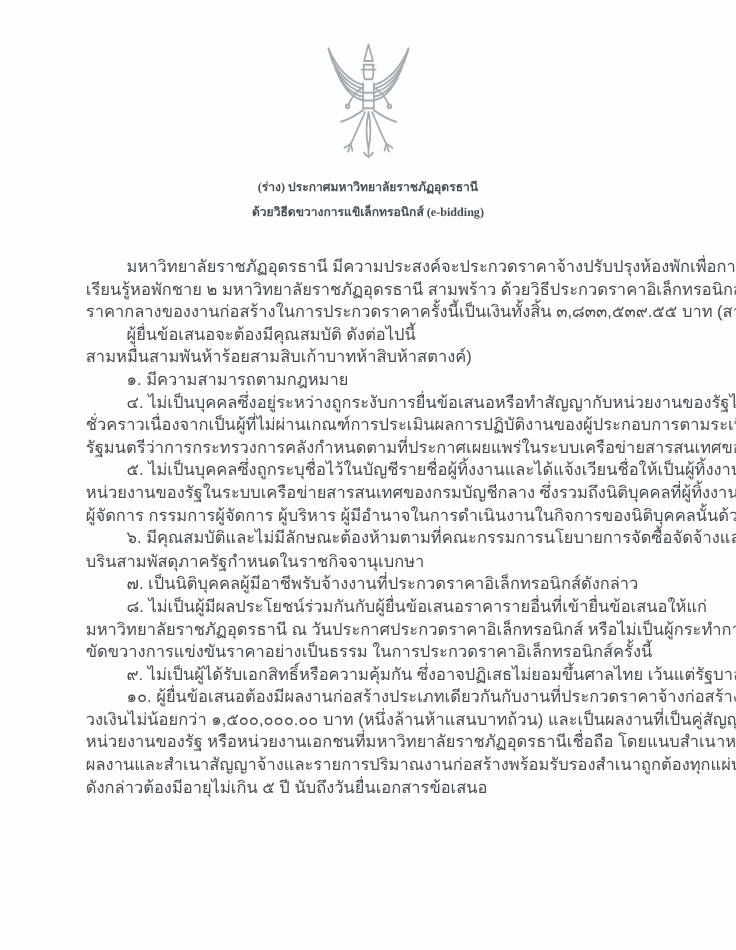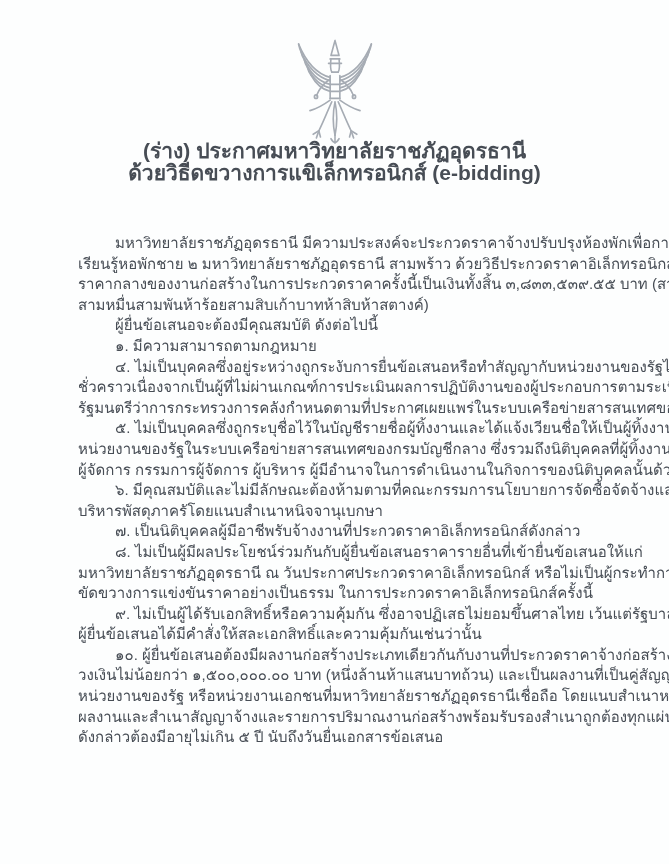--- a/index.html
+++ b/index.html
@@ -21,26 +21,27 @@
     overflow: hidden;
   }
   .emblem {
     position: absolute;
     top: 37px; left: 50%;
     transform: translateX(-50%);
   }
   .emblem svg { display: block; }
   .title-block {
     position: absolute;
-    top: 140px; left: 0; width: 100%;
+    top: 160px; left: 0; width: 100%;
     text-align: center;
-    font-size: 21px;
+    font-size: 11px;
     font-weight: 600;
     line-height: 22px;
     color: var(--ink);
+    font-family: Liberation Serif, serif;
   }
   .body-text {
     position: absolute;
     top: 233px; left: 78px; right: 40px;
     font-size: 15px;
     line-height: 20.6px;
     font-weight: 400;
   }
   .line {
     white-space: nowrap;
@@ -97,37 +98,36 @@
   <div class="title-block">
     <div>(ร่าง) ประกาศมหาวิทยาลัยราชภัฏอุดรธานี</div>
     <div>ด้วยวิธีดขวางการแขิเล็กทรอนิกส์ (e-bidding)</div>
   </div>
 
   <div class="body-text">
 
   <div class="line indent">มหาวิทยาลัยราชภัฏอุดรธานี มีความประสงค์จะประกวดราคาจ้างปรับปรุงห้องพักเพื่อการ</div>
       <div class="line">เรียนรู้หอพักชาย ๒ มหาวิทยาลัยราชภัฏอุดรธานี สามพร้าว ด้วยวิธีประกวดราคาอิเล็กทรอนิกส์ (e-bidding)</div>
       <div class="line">ราคากลางของงานก่อสร้างในการประกวดราคาครั้งนี้เป็นเงินทั้งสิ้น ๓,๘๓๓,๕๓๙.๕๕ บาท (สามล้านแปดแสน</div>
+      <div class="line indent">ผู้ยื่นข้อเสนอจะต้องมีคุณสมบัติ ดังต่อไปนี้</div>
       <div class="line">สามหมื่นสามพันห้าร้อยสามสิบเก้าบาทห้าสิบห้าสตางค์)</div>
-      <div class="line indent">ผู้ยื่นข้อเสนอจะต้องมีคุณสมบัติ ดังต่อไปนี้</div>
       <div class="line indent">๑. มีความสามารถตามกฎหมาย</div>
       <div class="line indent">๔. ไม่เป็นบุคคลซึ่งอยู่ระหว่างถูกระงับการยื่นข้อเสนอหรือทำสัญญากับหน่วยงานของรัฐไว้</div>
       <div class="line">ชั่วคราวเนื่องจากเป็นผู้ที่ไม่ผ่านเกณฑ์การประเมินผลการปฏิบัติงานของผู้ประกอบการตามระเบียบที่</div>
       <div class="line">รัฐมนตรีว่าการกระทรวงการคลังกำหนดตามที่ประกาศเผยแพร่ในระบบเครือข่ายสารสนเทศของ</div>
       <div class="line indent">๕. ไม่เป็นบุคคลซึ่งถูกระบุชื่อไว้ในบัญชีรายชื่อผู้ทิ้งงานและได้แจ้งเวียนชื่อให้เป็นผู้ทิ้งงานของ</div>
       <div class="line">หน่วยงานของรัฐในระบบเครือข่ายสารสนเทศของกรมบัญชีกลาง ซึ่งรวมถึงนิติบุคคลที่ผู้ทิ้งงานเป็นหุ้นส่วน</div>
       <div class="line">ผู้จัดการ กรรมการผู้จัดการ ผู้บริหาร ผู้มีอำนาจในการดำเนินงานในกิจการของนิติบุคคลนั้นด้วย</div>
       <div class="line indent">๖. มีคุณสมบัติและไม่มีลักษณะต้องห้ามตามที่คณะกรรมการนโยบายการจัดซื้อจัดจ้างและการ</div>
-      <div class="line">บริหารพัสดุภาครัโดยแนบสำเนาหนิจจานุเบกษา</div>
+      <div class="line">บรินสามพัสดุภาครัฐกำหนดในราชกิจจานุเบกษา</div>
       <div class="line indent">๗. เป็นนิติบุคคลผู้มีอาชีพรับจ้างงานที่ประกวดราคาอิเล็กทรอนิกส์ดังกล่าว</div>
       <div class="line indent">๘. ไม่เป็นผู้มีผลประโยชน์ร่วมกันกับผู้ยื่นข้อเสนอราคารายอื่นที่เข้ายื่นข้อเสนอให้แก่</div>
       <div class="line">มหาวิทยาลัยราชภัฏอุดรธานี ณ วันประกาศประกวดราคาอิเล็กทรอนิกส์ หรือไม่เป็นผู้กระทำการอันเป็นการ</div>
       <div class="line">ขัดขวางการแข่งขันราคาอย่างเป็นธรรม ในการประกวดราคาอิเล็กทรอนิกส์ครั้งนี้</div>
       <div class="line indent">๙. ไม่เป็นผู้ได้รับเอกสิทธิ์หรือความคุ้มกัน ซึ่งอาจปฏิเสธไม่ยอมขึ้นศาลไทย เว้นแต่รัฐบาลของ</div>
-      <div class="line">ผู้ยื่นข้อเสนอได้มีคำสั่งให้สละเอกสิทธิ์และความคุ้มกันเช่นว่านั้น</div>
       <div class="line indent">๑๐. ผู้ยื่นข้อเสนอต้องมีผลงานก่อสร้างประเภทเดียวกันกับงานที่ประกวดราคาจ้างก่อสร้างใน</div>
       <div class="line">วงเงินไม่น้อยกว่า ๑,๕๐๐,๐๐๐.๐๐ บาท (หนึ่งล้านห้าแสนบาทถ้วน) และเป็นผลงานที่เป็นคู่สัญญาโดยตรงกับ</div>
       <div class="line">หน่วยงานของรัฐ หรือหน่วยงานเอกชนที่มหาวิทยาลัยราชภัฏอุดรธานีเชื่อถือ โดยแนบสำเนาหนังสือรับรอง</div>
       <div class="line">ผลงานและสำเนาสัญญาจ้างและรายการปริมาณงานก่อสร้างพร้อมรับรองสำเนาถูกต้องทุกแผ่น ผลงาน</div>
       <div class="line">ดังกล่าวต้องมีอายุไม่เกิน ๕ ปี นับถึงวันยื่นเอกสารข้อเสนอ</div>
     </div>
 
 </div>
 
 </body></html>

